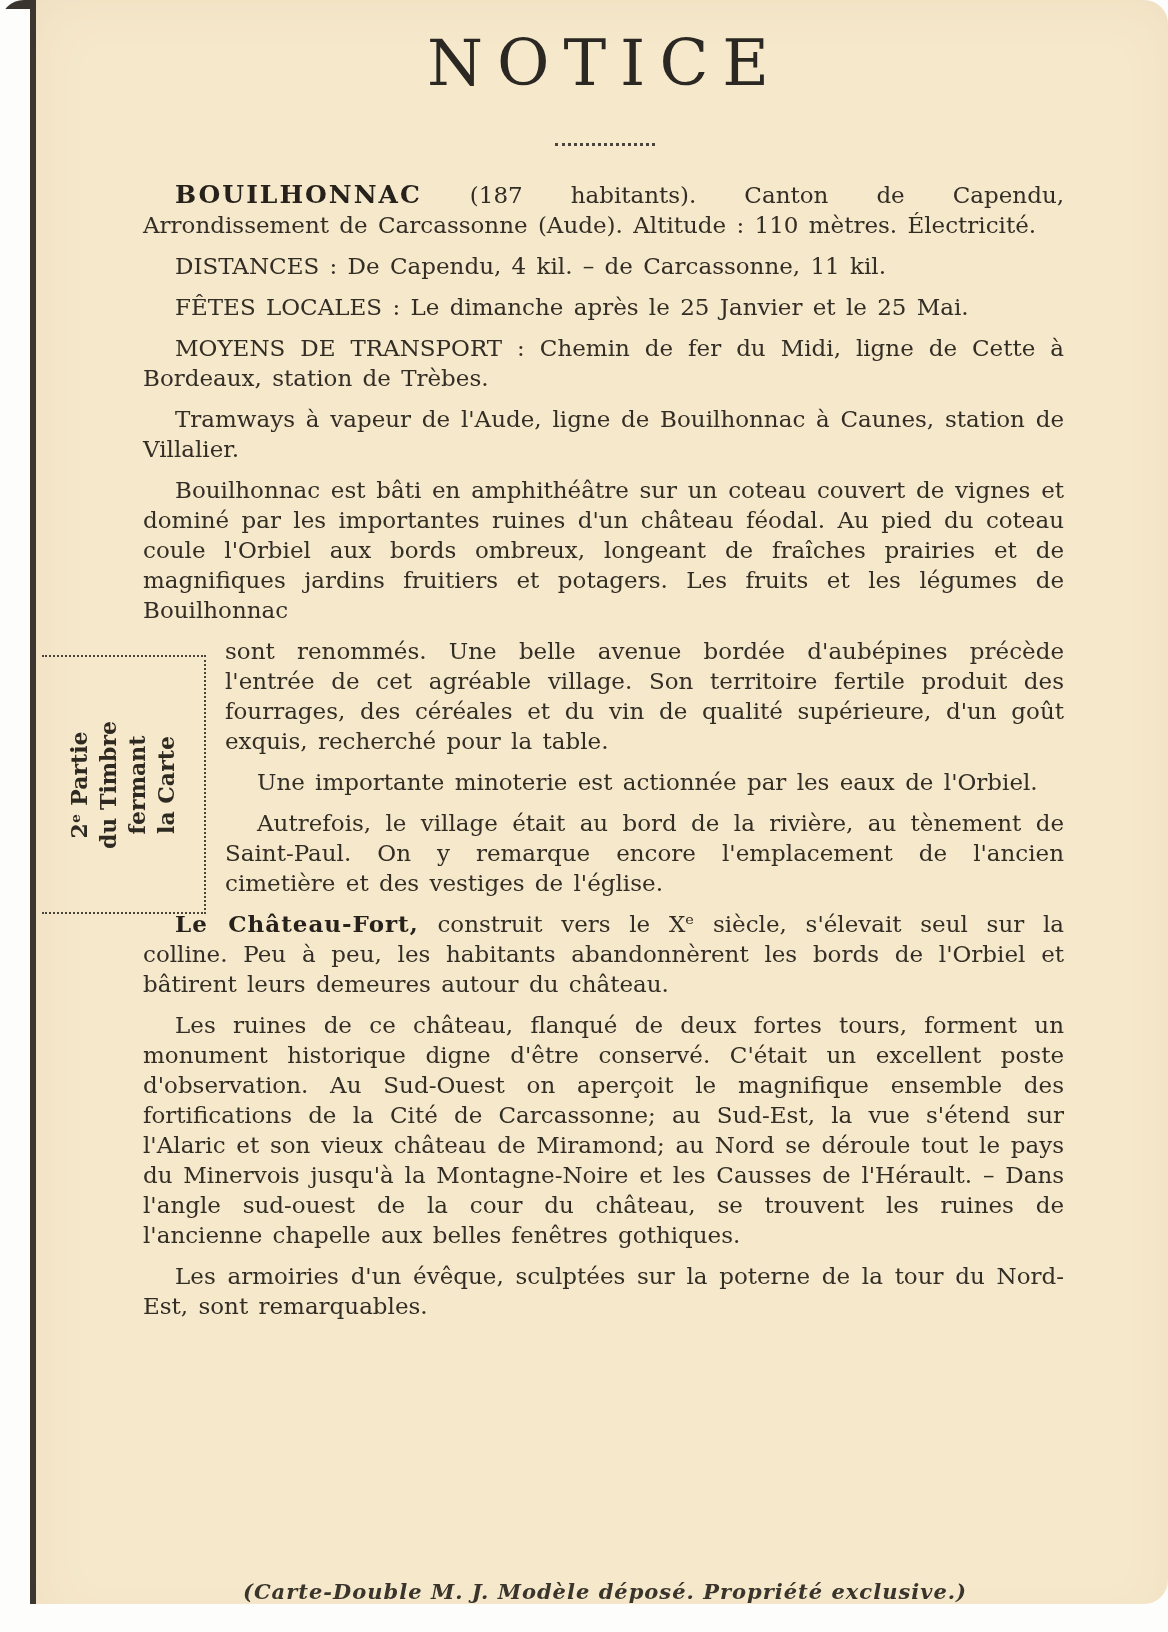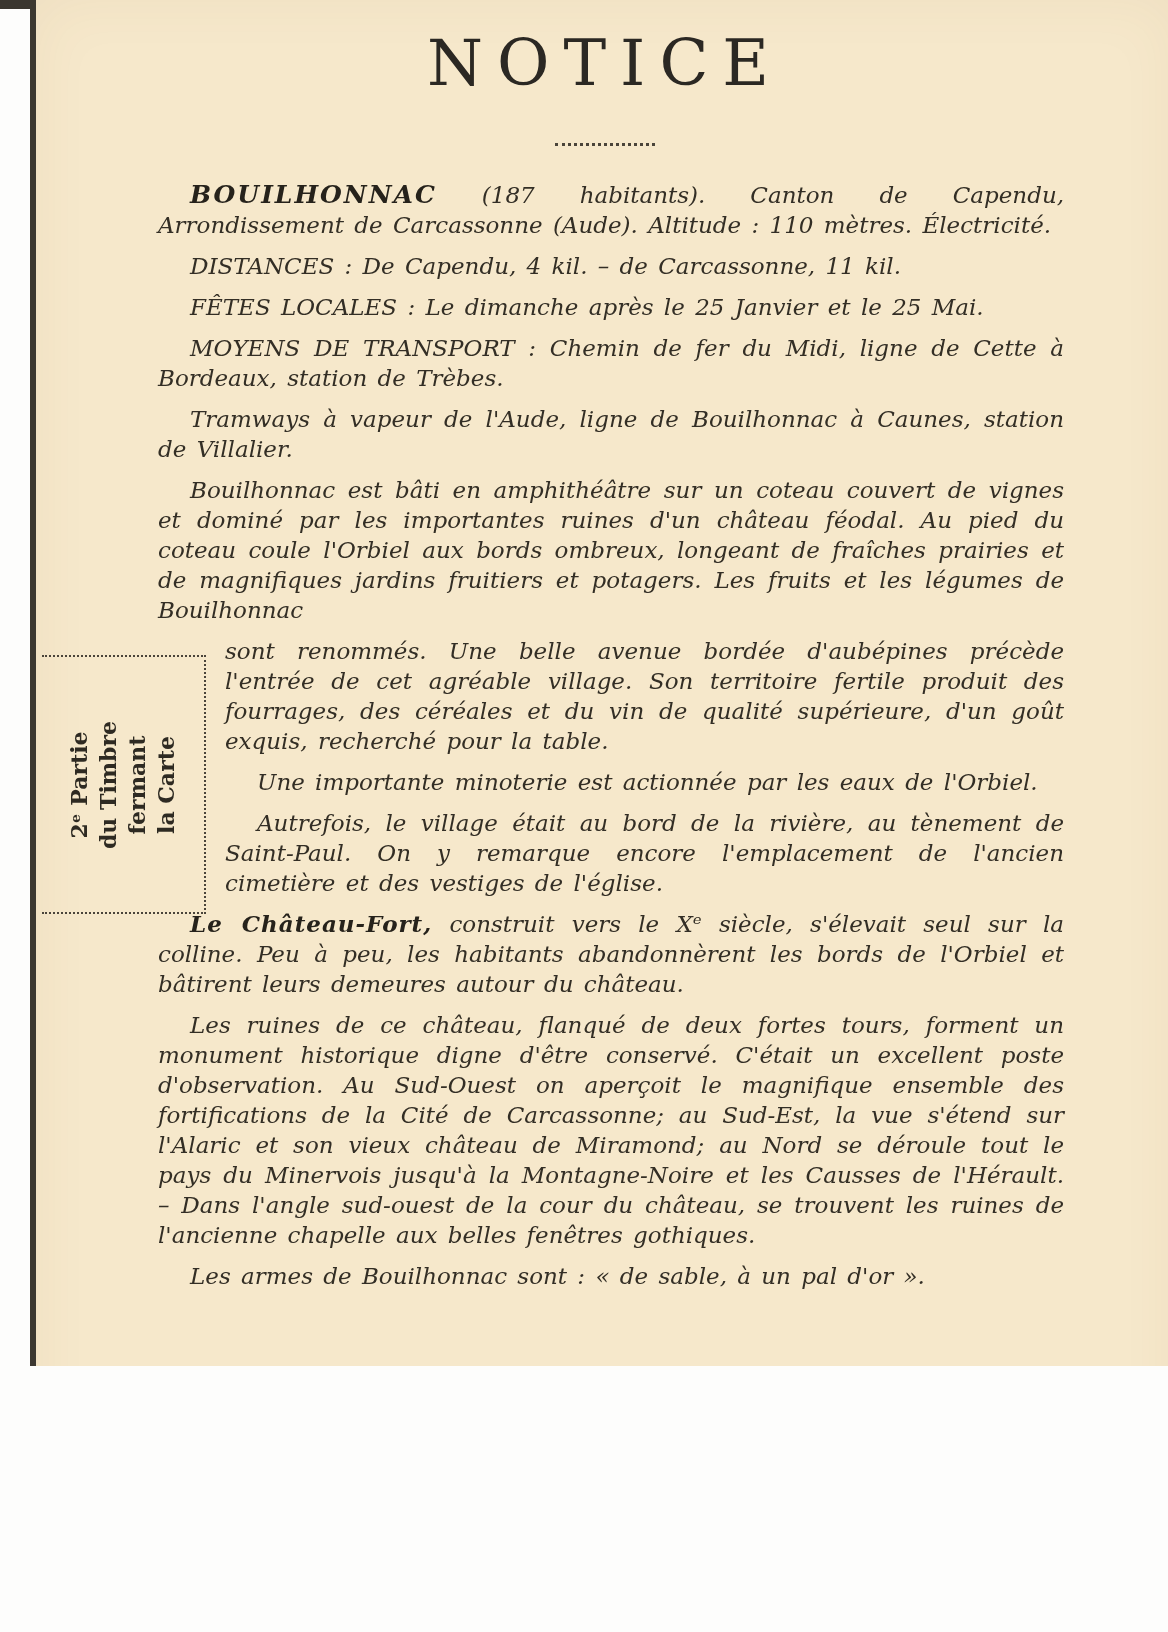--- a/index.html
+++ b/index.html
@@ -4,23 +4,24 @@
 <style>
   html, body {
     margin: 0;
     padding: 0;
     background: #fdfdfc;
     font-family: "DejaVu Serif", "Liberation Serif", serif;
   }
   .scan {
     position: relative;
     width: 1168px;
-    height: 1366px;
+    height: 1604px;
     background: #fdfdfc;
     overflow: hidden;
+    border-radius: 24px;
   }
   
   .scan::before {
     content: "";
     position: absolute;
     left: 0; top: 0;
     width: 138px; height: 9px;
     background: #3a362f;
   }
   .card {
@@ -48,23 +49,22 @@
   .content {
     position: relative;
     margin: 34px 110px 0 107px; 
     font-size: 23px;
     line-height: 30px;
     text-align: justify;
     word-spacing: 3px;
     color: #332e25;
   }
   .para {
-    margin: 0 0 11px 15px;
+    margin: 0 0 11px 0;
     text-indent: 32px;
-    font-style: italic;
   }
   .para.no-indent { text-indent: 0; }
   .para.wrapped { margin-left: 82px; }
   .lead {
     font-weight: bold;
     letter-spacing: 1px;
     color: #26221b;
   }
   .lead.big {
     font-size: 25px;
@@ -138,21 +138,21 @@
       <p class="para wrapped no-indent">sont renommés. Une belle avenue bordée d'aubépines précède l'entrée de cet agréable village. Son territoire fertile produit des fourrages, des céréales et du vin de qualité supérieure, d'un goût exquis, recherché pour la table.</p>
 
       <p class="para wrapped">Une importante minoterie est actionnée par les eaux de l'Orbiel.</p>
 
       <p class="para wrapped">Autrefois, le village était au bord de la rivière, au tènement de Saint-Paul. On y remarque encore l'emplacement de l'ancien cimetière et des vestiges de l'église.</p>
 
       <p class="para"><span class="lead">Le Château-Fort,</span><span> construit vers le Xᵉ siècle, s'élevait seul sur la colline. Peu à peu, les habitants abandonnèrent les bords de l'Orbiel et bâtirent leurs demeures autour du château.</span></p>
 
       <p class="para">Les ruines de ce château, flanqué de deux fortes tours, forment un monument historique digne d'être conservé. C'était un excellent poste d'observation. Au Sud-Ouest on aperçoit le magnifique ensemble des fortifications de la Cité de Carcassonne; au Sud-Est, la vue s'étend sur l'Alaric et son vieux château de Miramond; au Nord se déroule tout le pays du Minervois jusqu'à la Montagne-Noire et les Causses de l'Hérault. – Dans l'angle sud-ouest de la cour du château, se trouvent les ruines de l'ancienne chapelle aux belles fenêtres gothiques.</p>
 
+      <p class="para">Les armoiries d'un évêque, sculptées sur la poterne de la tour du Nord-Est, sont remarquables.</p>
 
 
-      <p class="para">Les armes de Bouilhonnac sont : « de sable, à un pal d'or ».</p>
     </div>
 
     <div class="footer">(Carte-Double M. J. Modèle déposé. Propriété exclusive.)</div>
 
   </div>
 </div>
 
 </body></html>

